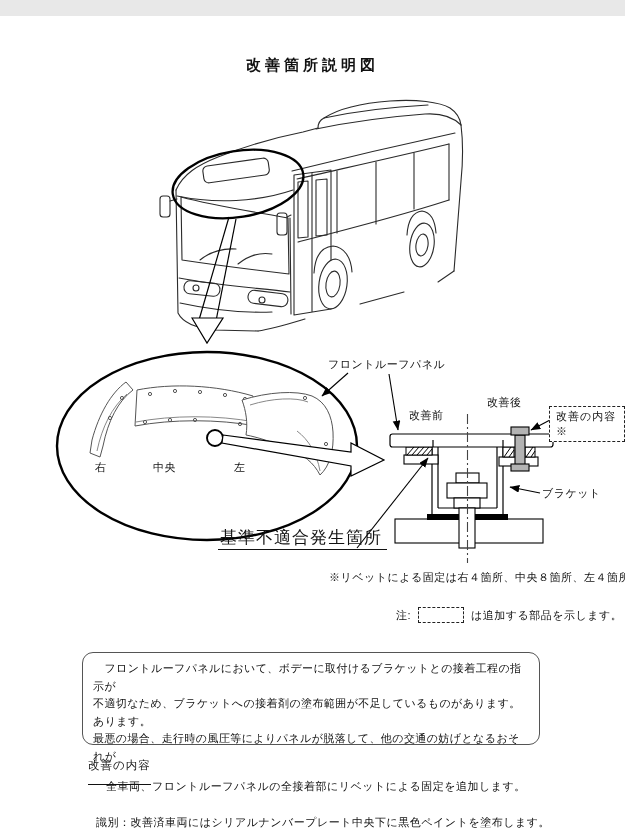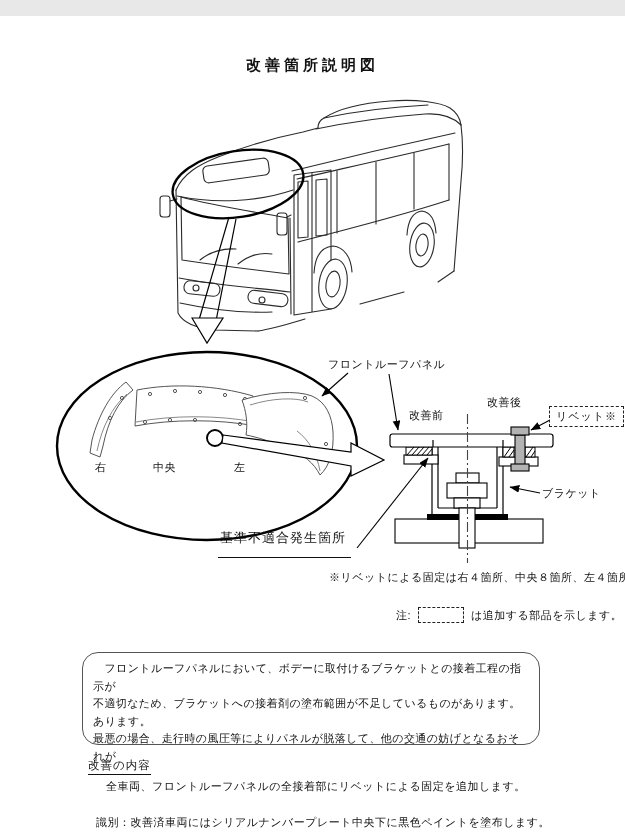--- a/index.html
+++ b/index.html
@@ -2,28 +2,28 @@
 <html><head>
 <meta charset="utf-8">
 <style>
   html,body{margin:0;padding:0;background:#e8e8e8;}
   .page{position:relative;width:625px;height:835px;background:#ffffff;margin:16px auto;
         font-family:"Liberation Sans",sans-serif;color:#111;overflow:hidden;}
   svg.art{position:absolute;left:0;top:0;}
   .lbl{position:absolute;font-size:11px;line-height:14px;color:#111;white-space:nowrap;letter-spacing:0.5px;}
   .title{position:absolute;left:0;top:40px;width:100%;text-align:center;
          font-size:15px;font-weight:bold;letter-spacing:4px;}
-  .defect{font-size:13px;letter-spacing:1px;border-bottom:1.4px solid #111;padding:0 5px 12px 2px;}
+  .defect{font-size:17px;letter-spacing:1px;border-bottom:1.4px solid #111;padding:0 5px 4px 2px;}
   .dashedbox{position:absolute;border:1.5px dashed #222;padding:2px 6px;font-size:11px;letter-spacing:1px;background:#fff;}
   .legend{position:absolute;display:flex;align-items:center;font-size:11px;letter-spacing:0.5px;}
   .legend .sample{display:inline-block;width:44px;height:14px;border:1.5px dashed #222;margin:0 7px;}
   .problem{position:absolute;left:82px;top:636px;width:436px;height:78px;
-           border:1px solid #555;border-radius:16px;padding:7px 10px 6px 10px;
+           border:1px solid #555;border-radius:11px;padding:7px 10px 6px 10px;
            font-size:11px;line-height:17.6px;letter-spacing:0.4px;}
-  .heading-u{position:absolute;font-size:11.5px;letter-spacing:1px;border-bottom:1px solid #111;padding-bottom:1px;}
+  .heading-u{position:absolute;font-size:11.5px;letter-spacing:1px;border-bottom:1px solid #111;padding-bottom:11px;}
 </style>
 </head>
 <body>
 
 <div class="page">
 
   <div class="title">改善箇所説明図</div>
 
   <svg class="art" width="625" height="835" viewBox="0 0 625 835">
     <defs>
@@ -187,21 +187,21 @@
     </g>
   </svg>
 
   <div class="lbl" style="left:95px;top:444px;">右</div>
   <div class="lbl" style="left:153px;top:444px;">中央</div>
   <div class="lbl" style="left:234px;top:444px;">左</div>
 
   <div class="lbl" style="left:328px;top:341px;">フロントルーフパネル</div>
   <div class="lbl" style="left:409px;top:392px;">改善前</div>
   <div class="lbl" style="left:487px;top:379px;">改善後</div>
-  <div class="dashedbox" style="left:549px;top:390px;">リベット※</div>
+  <div class="dashedbox" style="left:549px;top:390px;">改善の内容※</div>
   <div class="lbl" style="left:542px;top:470px;">ブラケット</div>
 
   <div class="lbl defect" style="left:218px;top:515px;">基準不適合発生箇所</div>
 
   <div class="lbl" style="left:329px;top:554px;">※リベットによる固定は右４箇所、中央８箇所、左４箇所</div>
 
   <div class="legend" style="left:396px;top:591px;">
     <span>注:</span>
     <span class="sample"></span>
     <span>は追加する部品を示します。</span>

